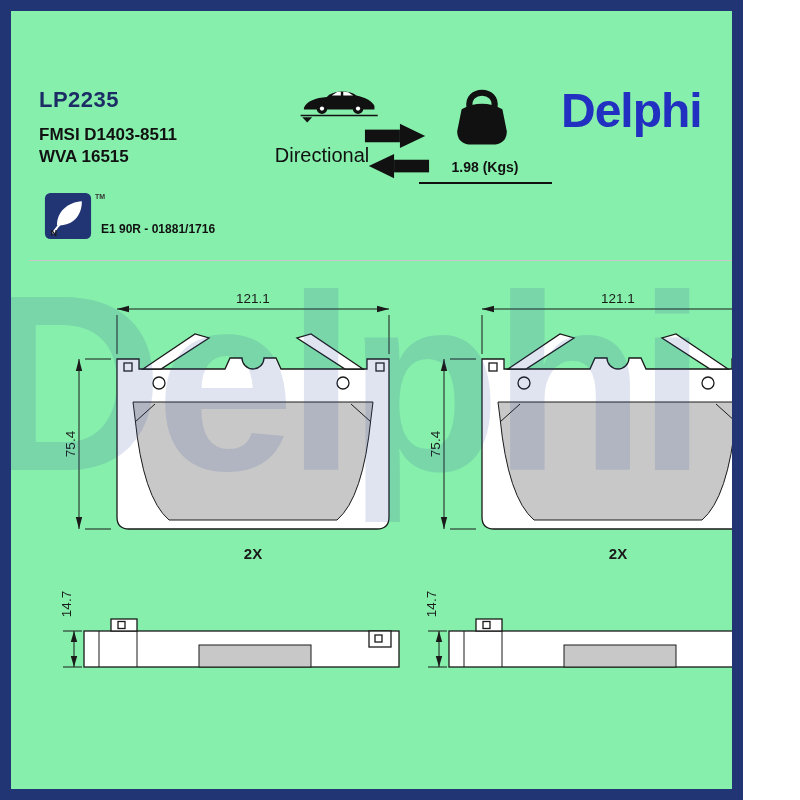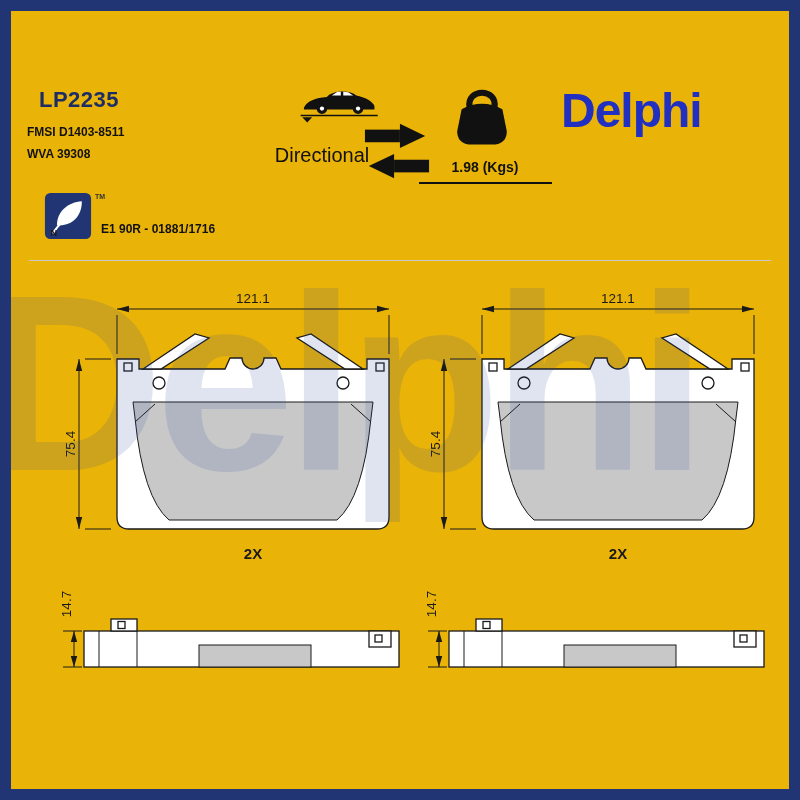--- a/index.html
+++ b/index.html
@@ -1,23 +1,23 @@
 <!DOCTYPE html>
 <html><head>
 <meta charset="utf-8">
 <style>
   html,body{margin:0;padding:0;background:#fff;}
   .page{
-    position:relative;width:800px;height:800px;box-sizing:border-box;
-    border:11px solid #213575;background:#eab308;overflow:hidden;
+    position:relative;width:743px;height:800px;box-sizing:border-box;
+    border:11px solid #213575;background:#86efac;overflow:hidden;
     font-family:"Liberation Sans",sans-serif;color:#111;
   }
   .abs{position:absolute;}
   .part-number{left:28px;top:76px;font-size:22px;font-weight:800;color:#1c2d66;letter-spacing:.5px;}
-  .code-line{left:16px;font-size:12px;font-weight:700;color:#111;}
+  .code-line{left:28px;font-size:17px;font-weight:700;color:#111;}
   .fmsi{top:114px;} .wva{top:136px;}
   .car-icon{left:288px;top:68px;width:82px;height:46px;}
   .directional-label{left:238px;top:133px;width:146px;text-align:center;font-size:20px;}
   .arrows-icon{left:352px;top:108px;width:68px;height:64px;}
   .weight-icon{left:440px;top:68px;width:62px;height:78px;}
   .weight-label{left:404px;top:148px;width:140px;text-align:center;font-size:14px;font-weight:700;}
   .weight-rule{left:408px;top:171px;width:133px;height:2px;background:#111;}
   .brand-logo{left:550px;top:72px;font-size:48px;font-weight:800;color:#2130c0;letter-spacing:-1px;}
   .leaf-box{left:33px;top:181px;width:48px;height:48px;}
   .leaf-tm{left:84px;top:182px;font-size:7px;font-weight:700;color:#333;}
@@ -44,21 +44,21 @@
   svg .dim-text{font-size:13.5px;}
   svg .qty-text{font-size:15px;font-weight:600;}
 </style>
 </head>
 <body>
 
 <div class="page">
 
   <div class="abs part-number">LP2235</div>
   <div class="abs code-line fmsi">FMSI D1403-8511</div>
-  <div class="abs code-line wva">WVA 39308</div>
+  <div class="abs code-line wva">WVA 16515</div>
 
   <svg class="abs car-icon" viewBox="0 0 100 50">
     <path d="M6,32 C10,24 20,20 34,19 C40,11 62,10 70,17 C80,19 90,24 92,30 L92,34 L6,34 Z" fill="#111"></path>
     <polygon points="40,17 47,12.5 51,12.5 51,17" fill="#fff"></polygon>
     <polygon points="54,17 54,12.5 60,13 66,17" fill="#fff"></polygon>
     <circle cx="28" cy="33" r="6.5" fill="#111"></circle>
       <circle cx="28" cy="33" r="2.6" fill="#fff"></circle>
     <circle cx="72" cy="33" r="6.5" fill="#111"></circle>
       <circle cx="72" cy="33" r="2.6" fill="#fff"></circle>
     <line x1="2" y1="41.5" x2="96" y2="41.5" stroke="#111" stroke-width="2"></line>

